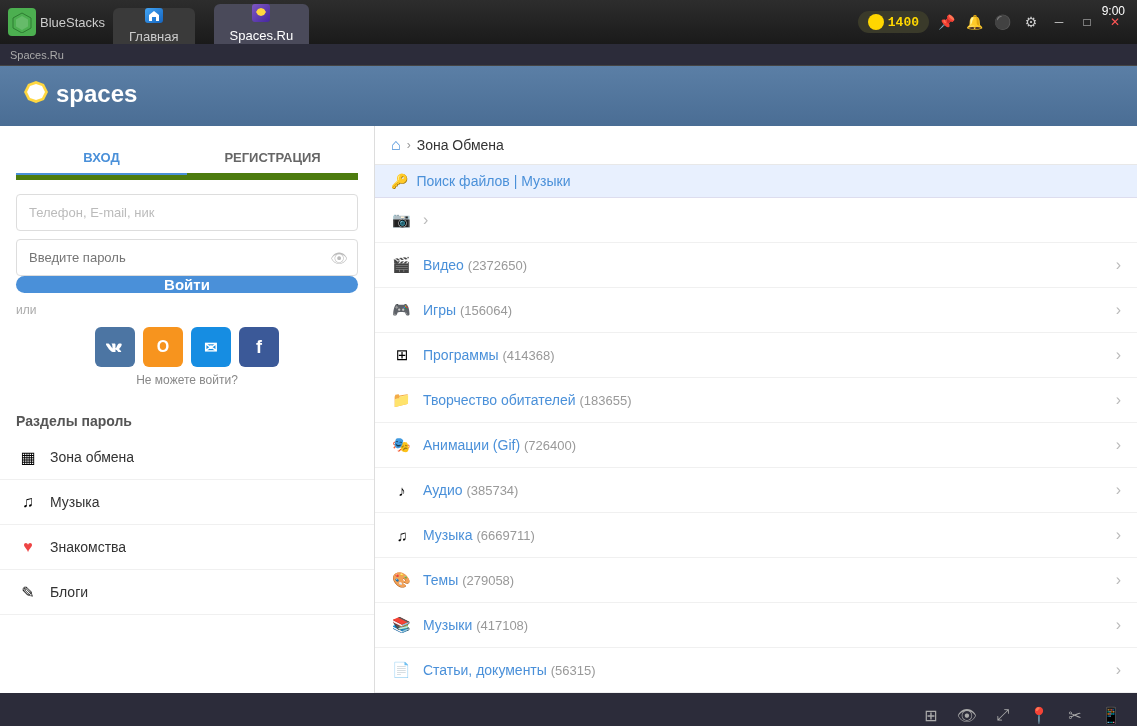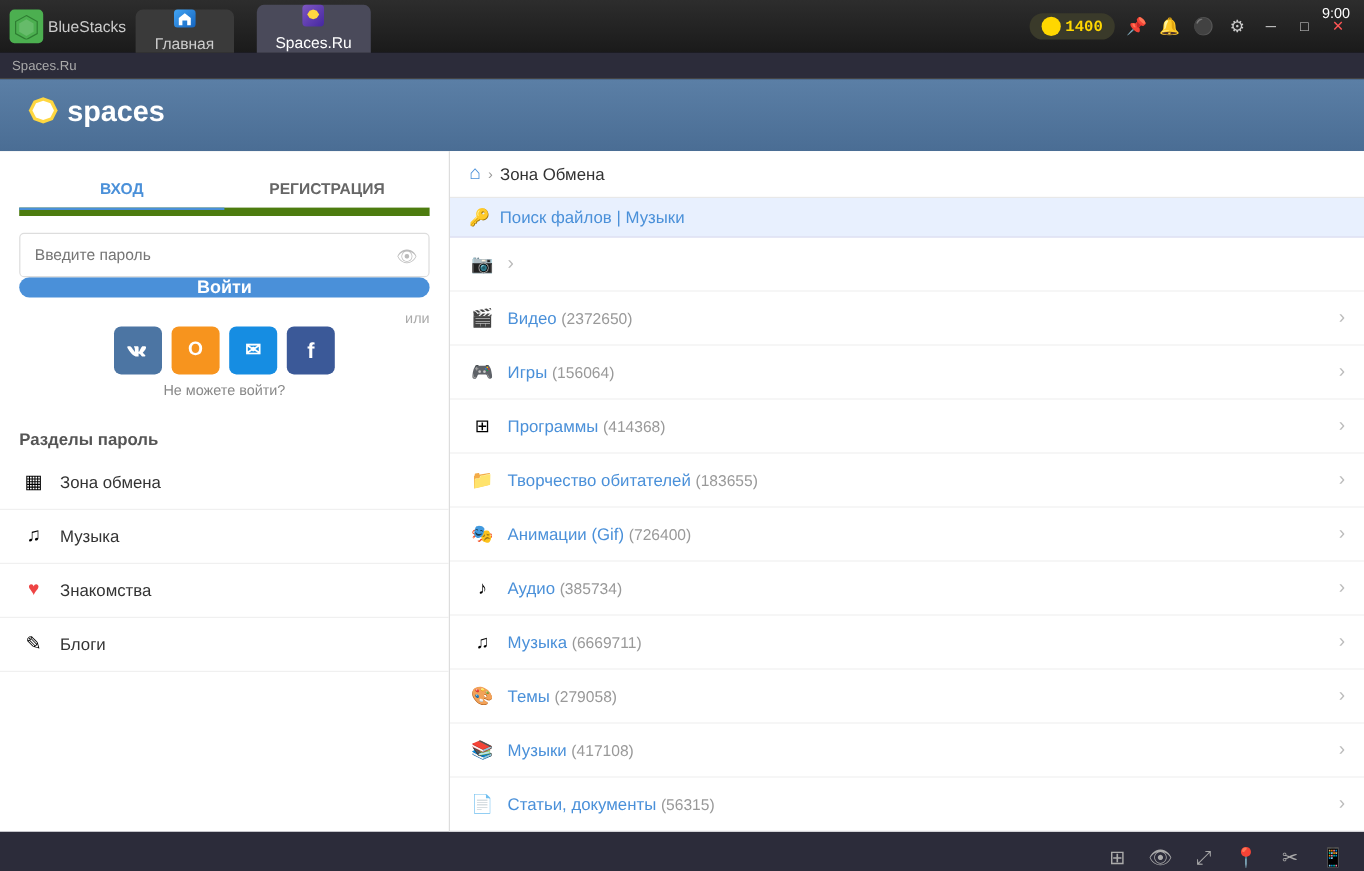--- a/index.html
+++ b/index.html
@@ -50,21 +50,21 @@
     .login-form { padding: 16px; }
     .login-tabs { display: flex; margin-bottom: 14px; border-bottom: 7px solid #4d7c0f; }
     .login-tab { flex: 1; text-align: center; padding: 8px 0; font-size: 13px; font-weight: bold; cursor: pointer; color: #666; }
     .login-tab.active { color: #4a90d9; border-bottom: 2px solid #4a90d9; margin-bottom: -2px; }
     .input-field { width: 100%; border: 1px solid #ddd; border-radius: 4px; padding: 10px 12px; font-size: 13px; margin-bottom: 8px; outline: none; color: #333; }
     .input-field::placeholder { color: #bbb; }
     .password-wrap { position: relative; margin-bottom: 0; }
     .password-wrap input { width: 100%; border: 1px solid #ddd; border-radius: 4px; padding: 10px 12px; font-size: 13px; outline: none; color: #333; }
     .password-wrap .eye-icon { position: absolute; right: 10px; top: 50%; transform: translateY(-50%); color: #bbb; cursor: pointer; font-size: 14px; }
     .login-btn { width: 100%; background: #4a90d9; color: #fff; border: none; border-radius: 14px; font-size: 15px; font-weight: bold; cursor: pointer; margin-bottom: 10px; }
-    .or-text { text-align: right; color: #aaa; font-size: 12px; }
+    .or-text { text-align: left; color: #aaa; font-size: 12px; margin-bottom: 10px; }
     .social-icons { display: flex; justify-content: center; gap: 8px; margin-bottom: 6px; }
     .social-icon { width: 40px; height: 40px; border-radius: 6px; display: flex; align-items: center; justify-content: center; cursor: pointer; color: #fff; font-size: 14px; font-weight: bold; }
     .vk { background: #4c75a3; }
     .ok { background: #f7941e; }
     .mail { background: #168de2; }
     .fb { background: #3b5998; }
     .cant-login { text-align: center; color: #888; font-size: 12px; }
 
     
     .sections-title { padding: 10px 16px 6px; font-size: 14px; font-weight: bold; color: #555; }
@@ -173,20 +173,21 @@
   <div class="left-panel">
     <div class="login-form">
 
       
       <div class="login-tabs">
         <div class="login-tab active">ВХОД</div>
         <div class="login-tab">РЕГИСТРАЦИЯ</div>
       </div>
 
       
+      <input class="input-field" type="text" placeholder="Телефон, E-mail, ник" style="">
 
       
       <div class="password-wrap">
         <input type="password" style="width: 100%; border: 1px solid rgb(221, 221, 221); border-radius: 4px; padding: 10px 12px; font-size: 13px; outline: none; color: rgb(51, 51, 51);" placeholder="Введите пароль">
         <span class="eye-icon">👁</span>
       </div>
 
       
       <button class="login-btn">Войти</button>
 

